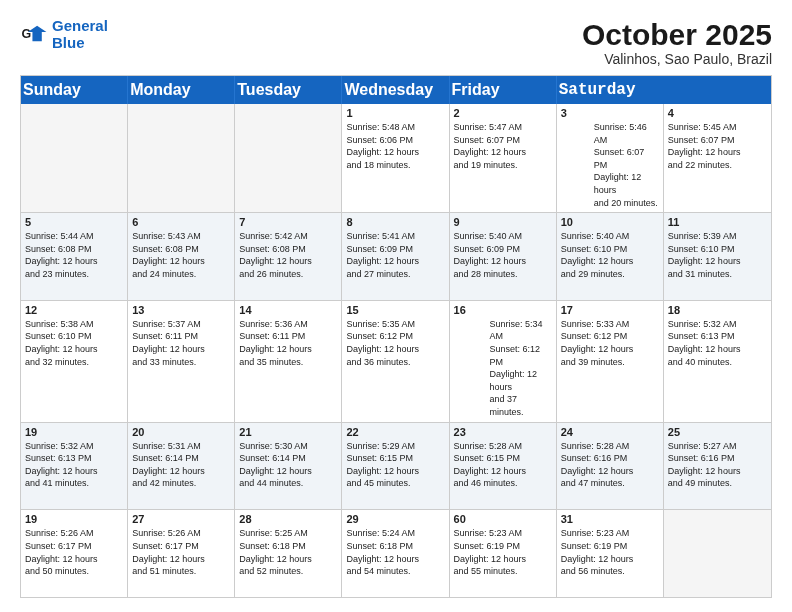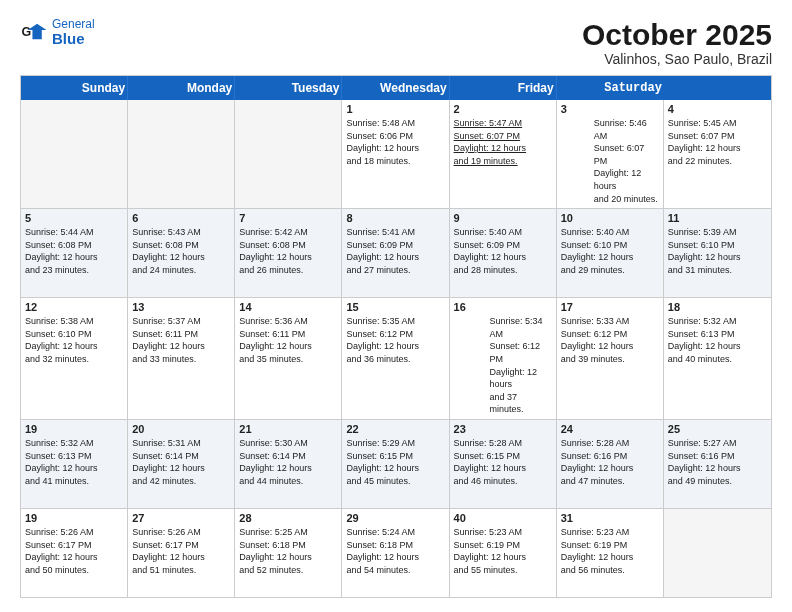--- a/index.html
+++ b/index.html
@@ -51,23 +51,23 @@
       flex-direction: column;
       border: 1px solid #ccc;
     }
     .day-headers {
       display: grid;
       grid-template-columns: repeat(7, 1fr);
       background: #1565c0;
     }
     .day-header {
       color: #fff;
-      font-size: 12px;
+      font-size: 16px;
       font-weight: bold;
-      text-align: right;
+      text-align: left;
       padding: 5px 2px;
       border-right: 1px solid #2575d0;
     }
     .day-header:last-child { border-right: none; font-family: Liberation Mono, monospace; }
     .weeks {
       flex: 1;
       display: flex;
       flex-direction: column;
     }
     .week-row {
@@ -105,21 +105,21 @@
 <body>
 
 <div class="page">
   <div class="header">
     <div class="logo">
       <svg class="logo-icon" viewBox="0 0 36 36">
         <text x="2" y="22" font-size="16" font-weight="bold" fill="#1a1a1a">G</text>
         <polygon points="22,6 34,14 28,14 28,26 16,26 16,14 10,14" fill="#1565c0"></polygon>
       </svg>
       <div>
-        <div style="font-size:12px;font-weight:normal;color:#1a1a1a;line-height:1.1"><span style="color:#1565c0">General</span></div>
+        <div style="font-size:15px;font-weight:bold;color:#1a1a1a;line-height:1.1"><span style="color:#1565c0">General</span></div>
         <div style="font-size:15px;font-weight:bold;color:#1565c0;line-height:1.1">Blue</div>
       </div>
     </div>
     <div class="title-block">
       <div class="month-title">October 2025</div>
       <div class="location">Valinhos, Sao Paulo, Brazil</div>
     </div>
   </div>
 
   <div class="calendar">
@@ -138,21 +138,21 @@
           <div class="day-cell empty"></div>
           <div class="day-cell">
             <span class="day-num">1</span>
             <div class="day-info" style="white-space: pre-line;">Sunrise: 5:48 AM
 Sunset: 6:06 PM
 Daylight: 12 hours
 and 18 minutes.</div>
           </div>
           <div class="day-cell">
             <span class="day-num">2</span>
-            <div class="day-info" style="white-space: pre-line; text-decoration: underline;">Sunrise: 5:47 AM
+            <div class="day-info" style="white-space: pre-line;">Sunrise: 5:47 AM
 Sunset: 6:07 PM
 Daylight: 12 hours
 and 19 minutes.</div>
           </div>
           <div class="day-cell">
             <span class="day-num">3</span>
             <div class="day-info" style="white-space: pre-line; margin-left: 33px;">Sunrise: 5:46 AM
 Sunset: 6:07 PM
 Daylight: 12 hours
 and 20 minutes.</div>
@@ -341,21 +341,21 @@
 and 52 minutes.</div>
           </div>
           <div class="day-cell">
             <span class="day-num">29</span>
             <div class="day-info" style="white-space: pre-line;">Sunrise: 5:24 AM
 Sunset: 6:18 PM
 Daylight: 12 hours
 and 54 minutes.</div>
           </div>
           <div class="day-cell">
-            <span class="day-num">40</span>
+            <span class="day-num">60</span>
             <div class="day-info" style="white-space: pre-line;">Sunrise: 5:23 AM
 Sunset: 6:19 PM
 Daylight: 12 hours
 and 55 minutes.</div>
           </div>
           <div class="day-cell">
             <span class="day-num">31</span>
             <div class="day-info" style="white-space: pre-line;">Sunrise: 5:23 AM
 Sunset: 6:19 PM
 Daylight: 12 hours

